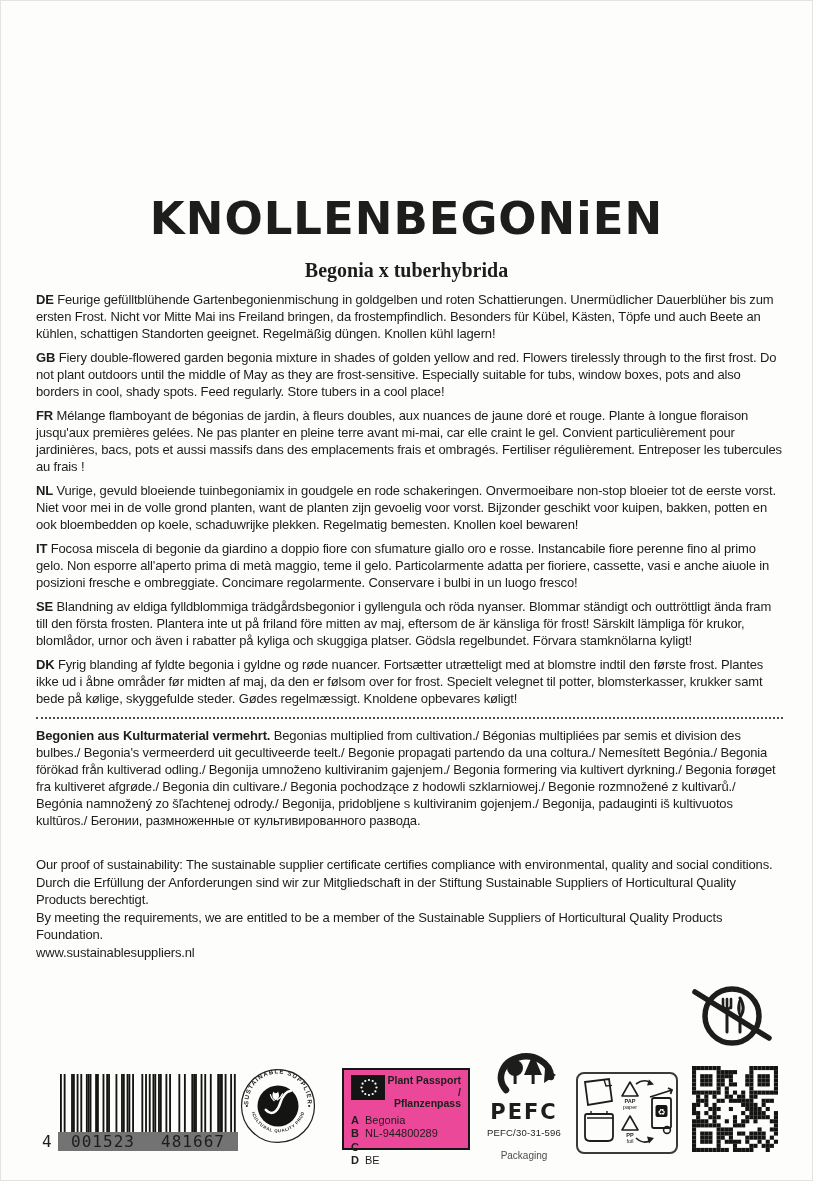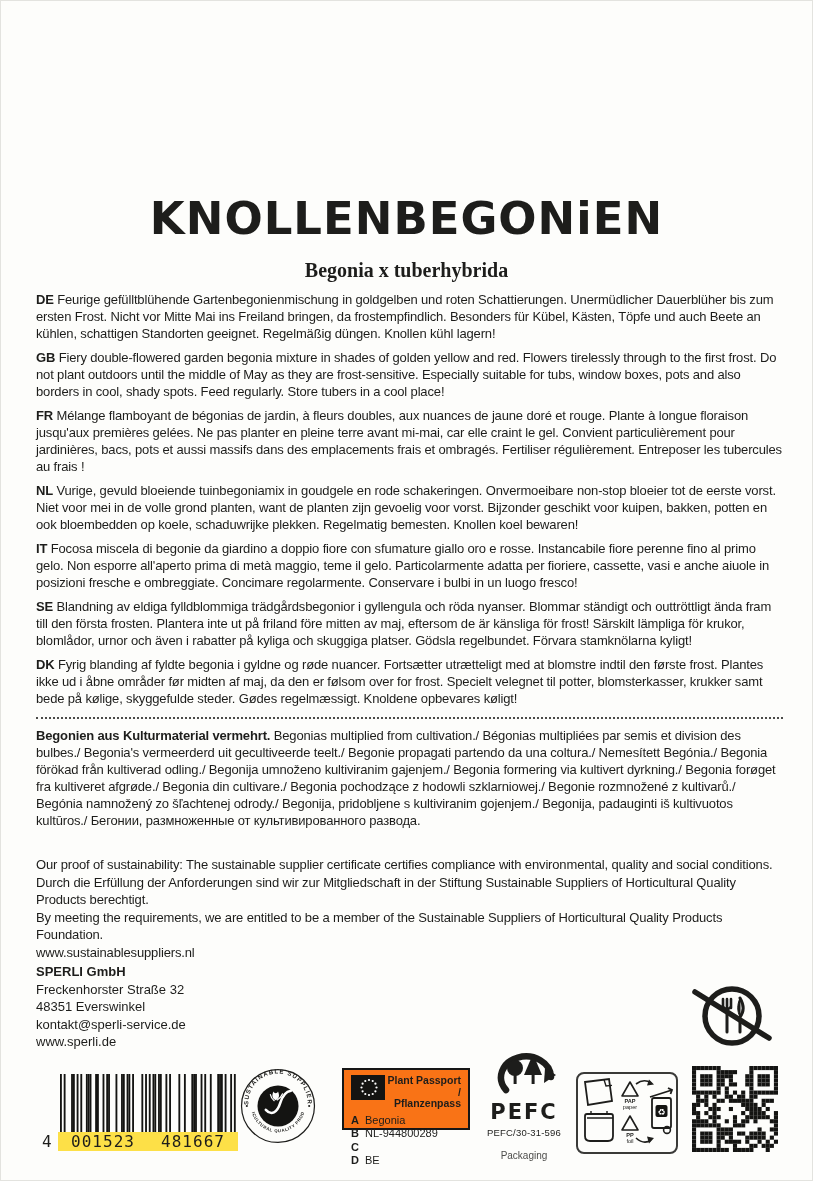--- a/index.html
+++ b/index.html
@@ -25,26 +25,26 @@
   .address .company{font-weight:700;}
   
   .content-bar{position:absolute;left:36px;top:1038px;background:#0e0e0c;color:#fff;
                font-family:"Liberation Serif","DejaVu Serif",serif;font-weight:700;
                font-size:19px;padding:3px 13px 5px 13px;letter-spacing:0.4px;}
   
   .barcode{position:absolute;left:42px;top:1072px;width:200px;height:92px;}
   .bc-digits{position:absolute;left:0;top:60px;width:196px;display:flex;align-items:center;
              font-family:"DejaVu Sans Mono",monospace;font-size:16px;letter-spacing:1px;}
   .bc-digits .lead{width:16px;}
-  .bc-digits .grp{flex:1;text-align:center;background:#fde047;}
+  .bc-digits .grp{flex:1;text-align:center;background:#737373;}
   
   .seal{position:absolute;left:240px;top:1068px;width:76px;height:76px;}
   
-  .passport{position:absolute;left:342px;top:1068px;width:128px;height:62px;
-            border:2px solid #161616;background:#f97316;padding:5px 7px 4px 7px;box-sizing:border-box;}
+  .passport{position:absolute;left:342px;top:1068px;width:128px;height:82px;
+            border:2px solid #161616;background:#ec4899;padding:5px 7px 4px 7px;box-sizing:border-box;}
   .pp-head{display:flex;justify-content:space-between;}
   .pp-title{font-weight:700;font-size:10.5px;line-height:11.5px;text-align:right;}
   .pp-rows{margin-top:4px;}
   .pp-row{display:flex;font-size:11px;line-height:13.5px;}
   .pp-key{font-weight:700;width:14px;}
   
   .pefc{position:absolute;left:480px;top:1042px;width:88px;text-align:center;}
   .pefc-name{font-family:"DejaVu Sans",sans-serif;font-weight:700;font-size:21px;letter-spacing:2px;margin-top:2px;}
   .pefc-code{font-size:9.5px;margin-top:3px;letter-spacing:0.2px;}
   .pefc-label{font-size:10px;color:#4c4c4a;margin-top:12px;}
@@ -76,27 +76,20 @@
     <p class="prop"><b>Begonien aus Kulturmaterial vermehrt.</b> <span>Begonias multiplied from cultivation./ Bégonias multipliées par semis et division des bulbes./ Begonia's vermeerderd uit gecultiveerde teelt./ Begonie propagati partendo da una coltura./ Nemesített Begónia./ Begonia förökad från kultiverad odling./ Begonija umnoženo kultiviranim gajenjem./ Begonia formering via kultivert dyrkning./ Begonia forøget fra kultiveret afgrøde./ Begonia din cultivare./ Begonia pochodzące z hodowli szklarniowej./ Begonie rozmnožené z kultivarů./ Begónia namnožený zo šľachtenej odrody./ Begonija, pridobljene s kultiviranim gojenjem./ Begonija, padauginti iš kultivuotos kultūros./ Бегонии, размноженные от культивированного развода.</span></p>
   </div>
 
   <div class="sustain">
     <div>Our proof of sustainability: The sustainable supplier certificate certifies compliance with environmental, quality and social conditions.</div>
     <div>Durch die Erfüllung der Anforderungen sind wir zur Mitgliedschaft in der Stiftung Sustainable Suppliers of Horticultural Quality Products berechtigt.</div>
     <div>By meeting the requirements, we are entitled to be a member of the Sustainable Suppliers of Horticultural Quality Products Foundation.</div>
     <div>www.sustainablesuppliers.nl</div>
   </div>
 
-  <div class="address">
-    <div class="company">SPERLI GmbH</div>
-    <div>Freckenhorster Straße 32</div>
-    <div>48351 Everswinkel</div>
-    <div>kontakt@sperli-service.de</div>
-    <div>www.sperli.de</div>
-  </div>
 
 
   <div class="barcode">
     <svg id="bc" width="196" height="78">
         <rect x="18.00" y="2" width="1.85" height="72" fill="#141412"></rect>
         <rect x="21.70" y="2" width="1.85" height="72" fill="#141412"></rect>
         <rect x="29.10" y="2" width="1.85" height="58" fill="#141412"></rect>
         <rect x="30.95" y="2" width="1.85" height="58" fill="#141412"></rect>
         <rect x="34.65" y="2" width="1.85" height="58" fill="#141412"></rect>
         <rect x="38.35" y="2" width="1.85" height="58" fill="#141412"></rect>

